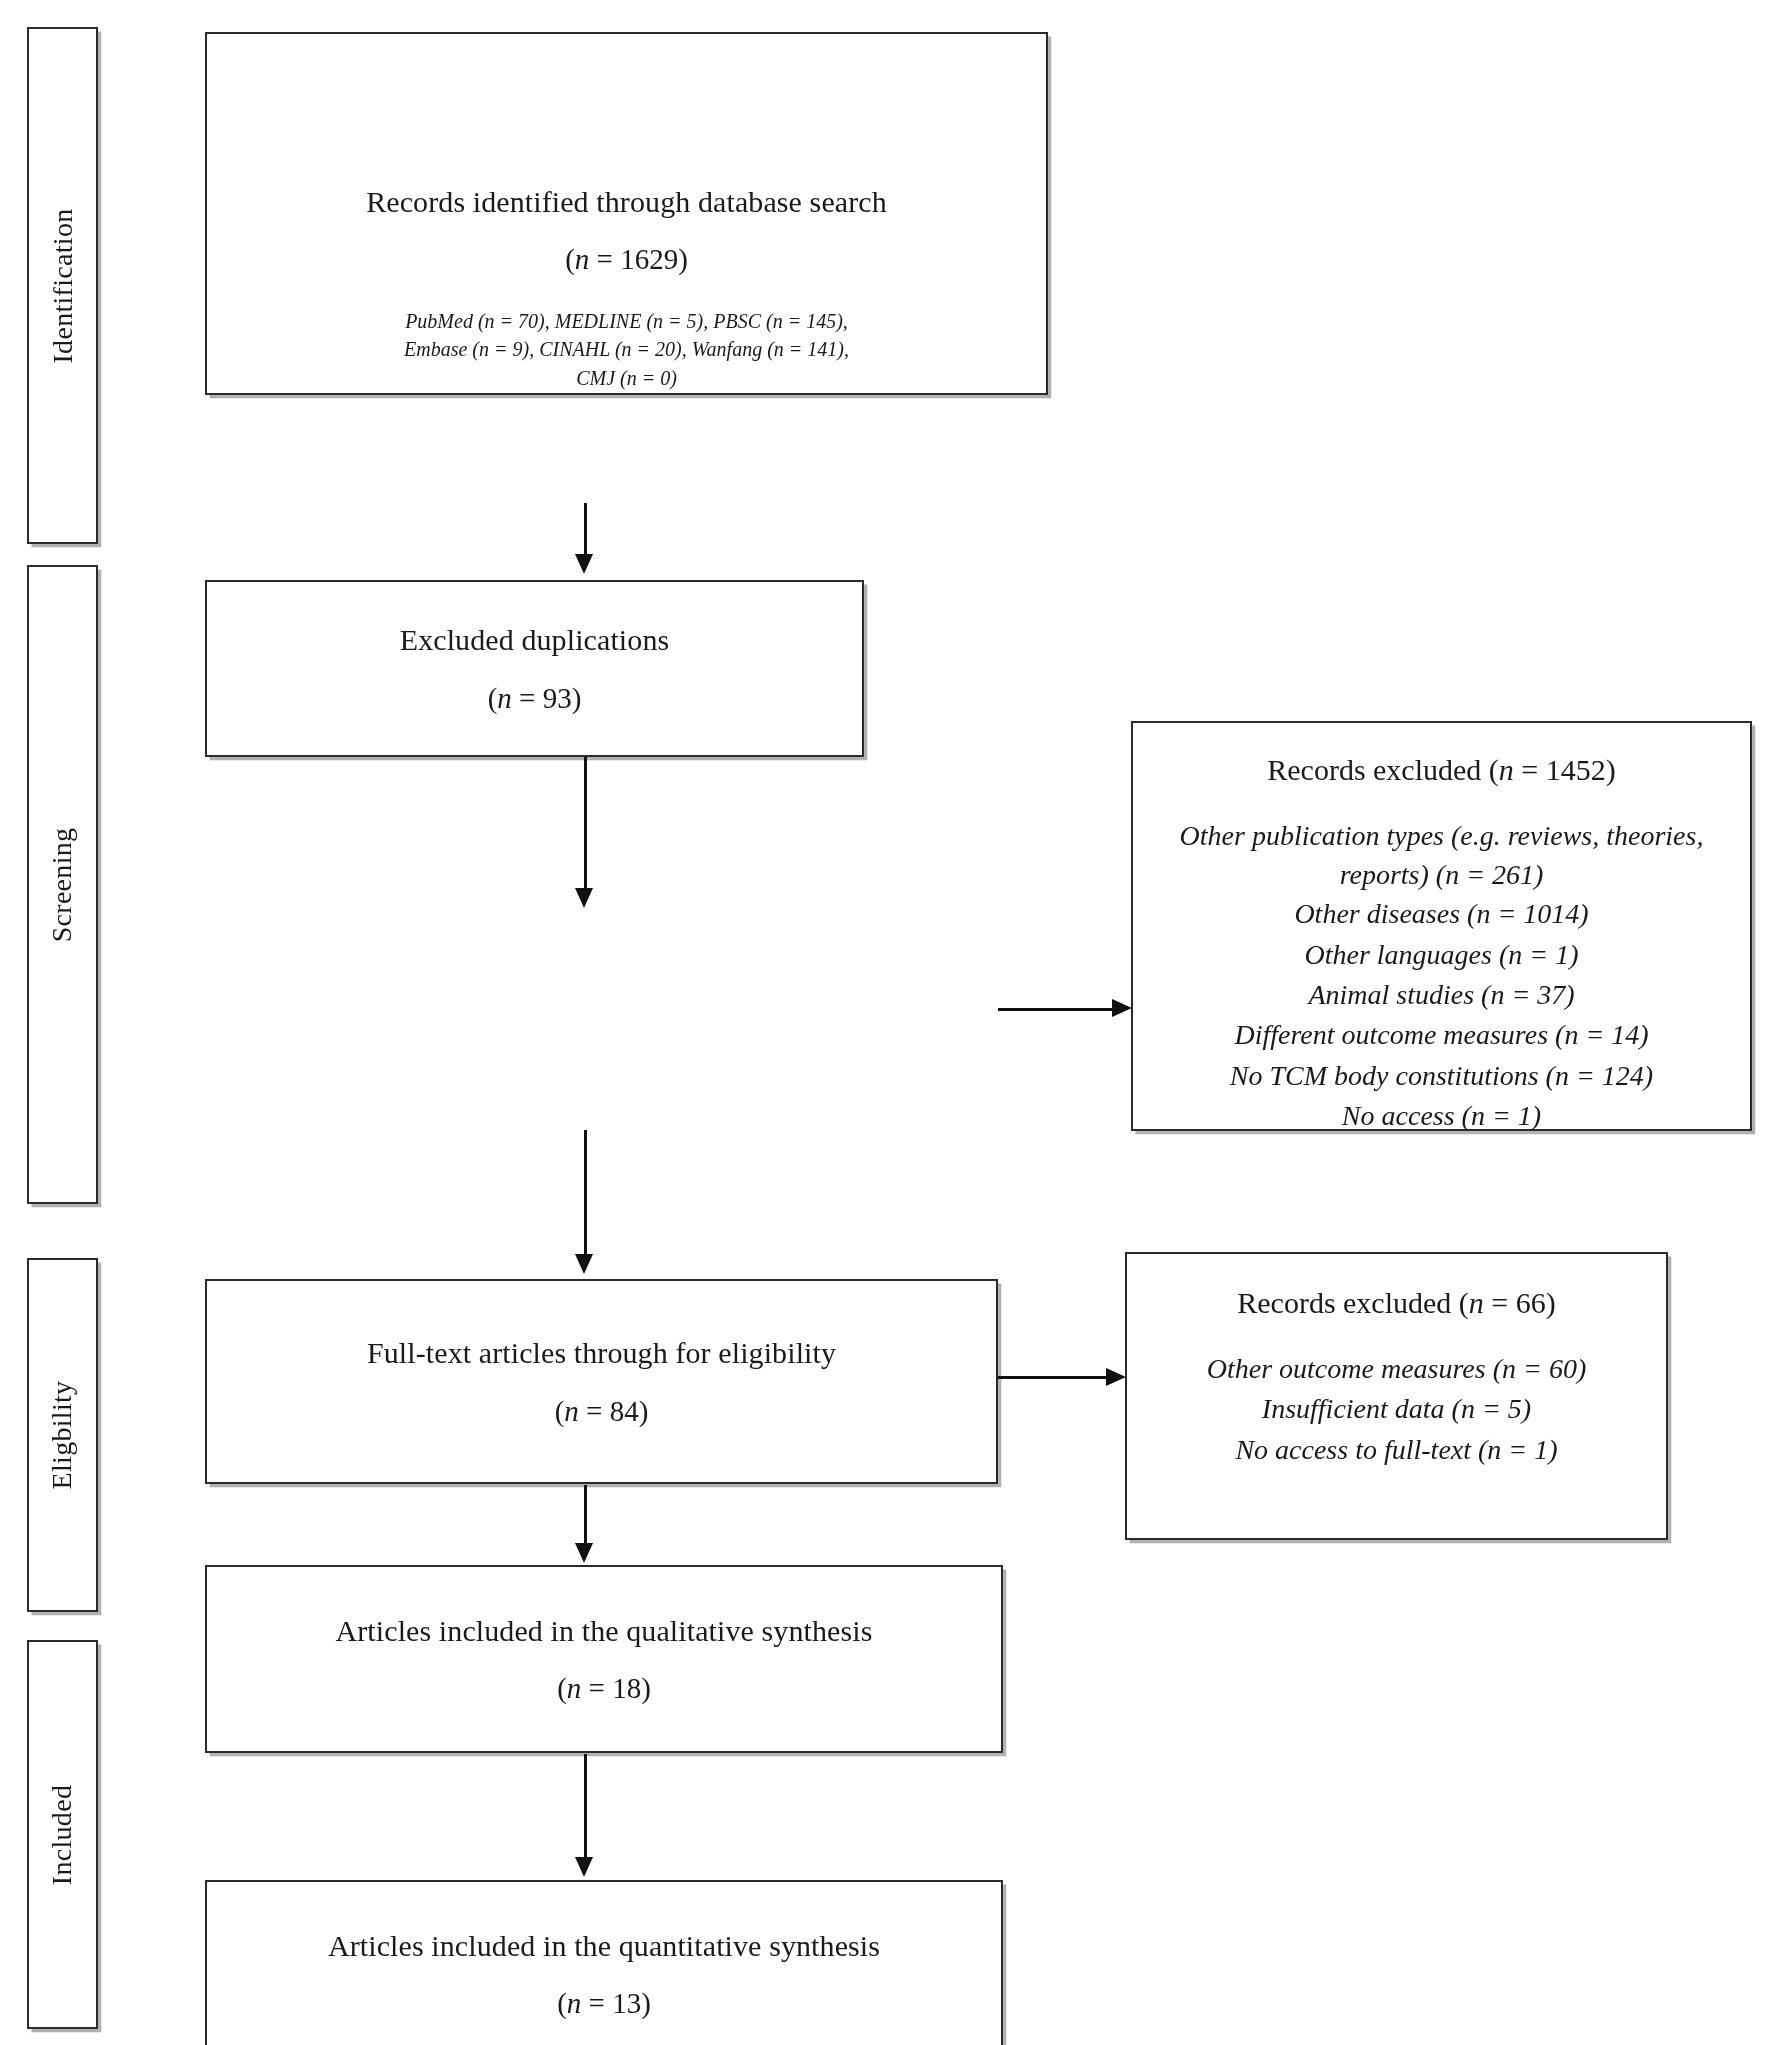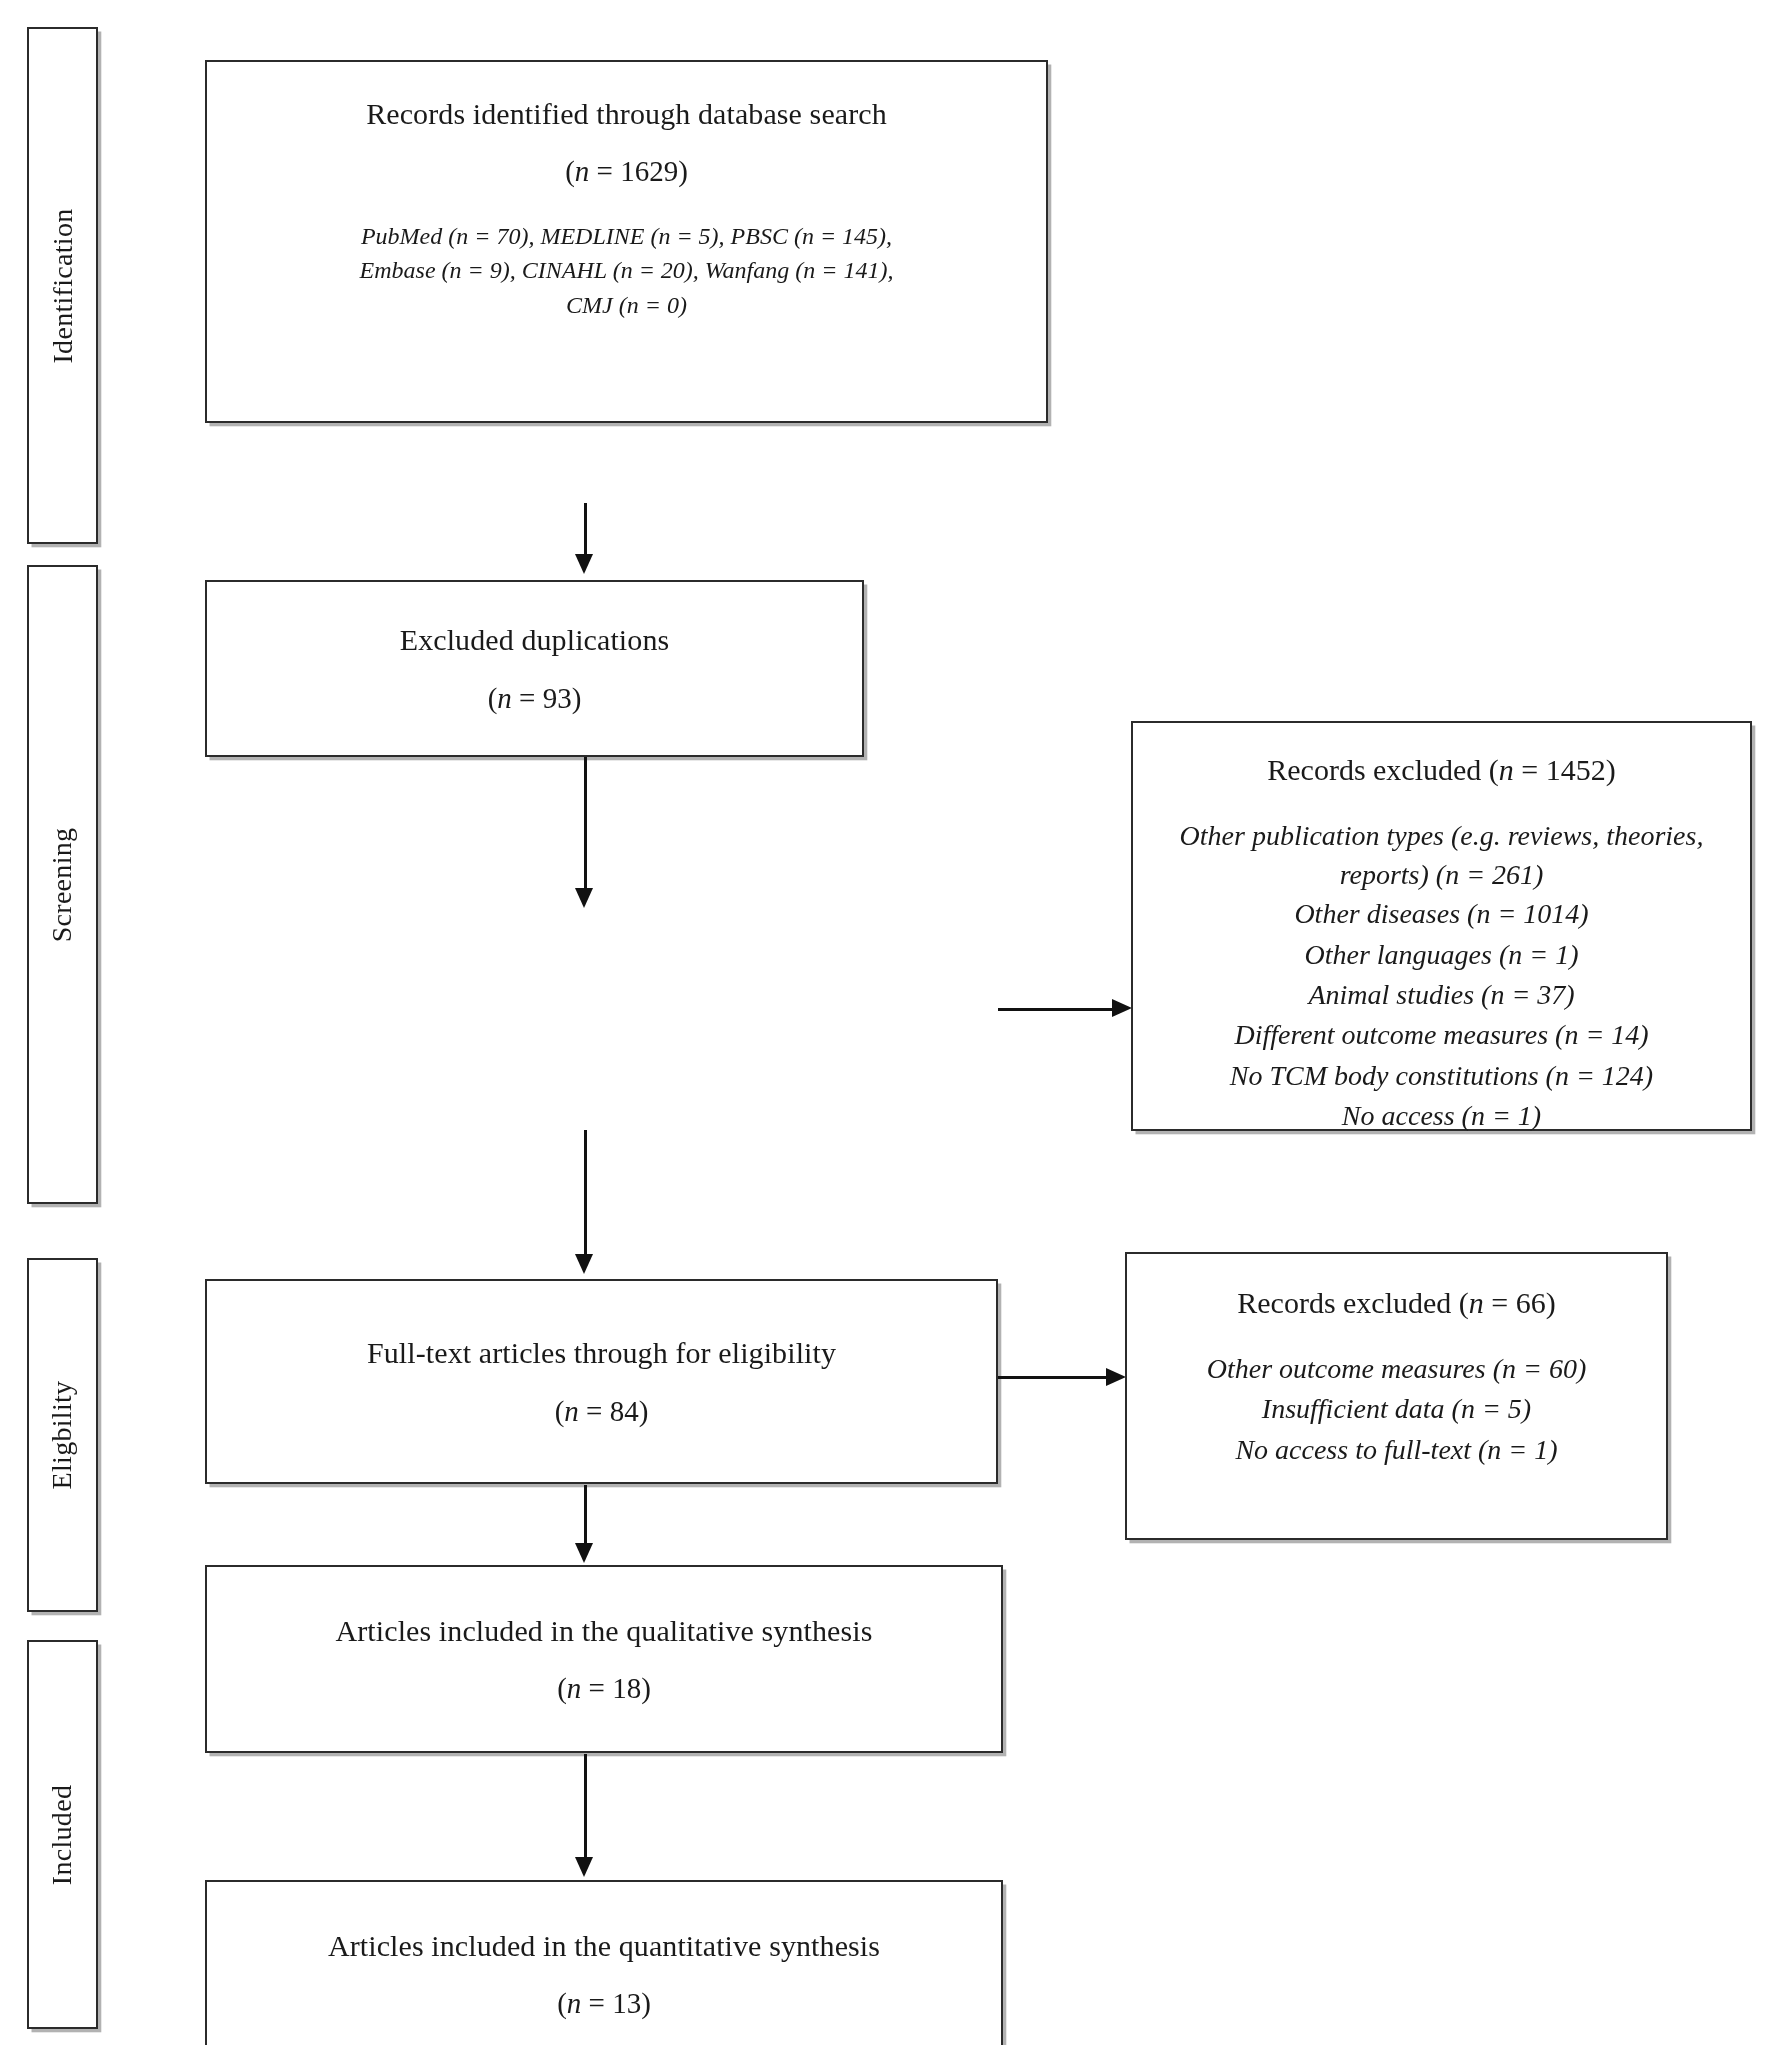--- a/index.html
+++ b/index.html
@@ -62,21 +62,21 @@
     font-size: 28px;
     white-space: nowrap;
     transform: rotate(-90deg);
     transform-origin: center center;
     letter-spacing: 0.3px;
   }
 
   
   .srclist {
     font-style: italic;
-    font-size: 24px;
+    font-size: 20px;
     line-height: 1.44;
     margin-top: 30px;
     text-align: center;
     white-space: nowrap;
   }
   .srclist div { white-space: nowrap; }
 
   
   .reasons {
     font-style: italic;
@@ -136,21 +136,21 @@
   </div>
 
   <div class="stage" style="left:27px; top:1258px; width:71px; height:354px;">
     <span>Eligbility</span>
   </div>
 
   <div class="stage" style="left:27px; top:1640px; width:71px; height:389px;">
     <span>Included</span>
   </div>
 
-  <div class="box" style="left:205px; top:32px; width:843px; height:363px; justify-content:flex-start; padding-top:34px;margin-top:28px;">
+  <div class="box" style="left:205px; top:32px; width:843px; height:363px; justify-content:flex-end; padding-top:34px;">
     <div class="title">Records identified through database search</div>
     <div class="count">(<i>n</i> = 1629)</div>
     <div class="srclist">
       <div>PubMed (<i>n</i> = 70), MEDLINE (<i>n</i> = 5), PBSC (<i>n</i> = 145),</div>
       <div>Embase (<i>n</i> = 9), CINAHL (<i>n</i> = 20), Wanfang (<i>n</i> = 141),</div>
       <div>CMJ (<i>n</i> = 0)</div>
     </div>
   </div>
 
   <div class="vline" style="left:584px; top:503px; height:53px;"></div>

